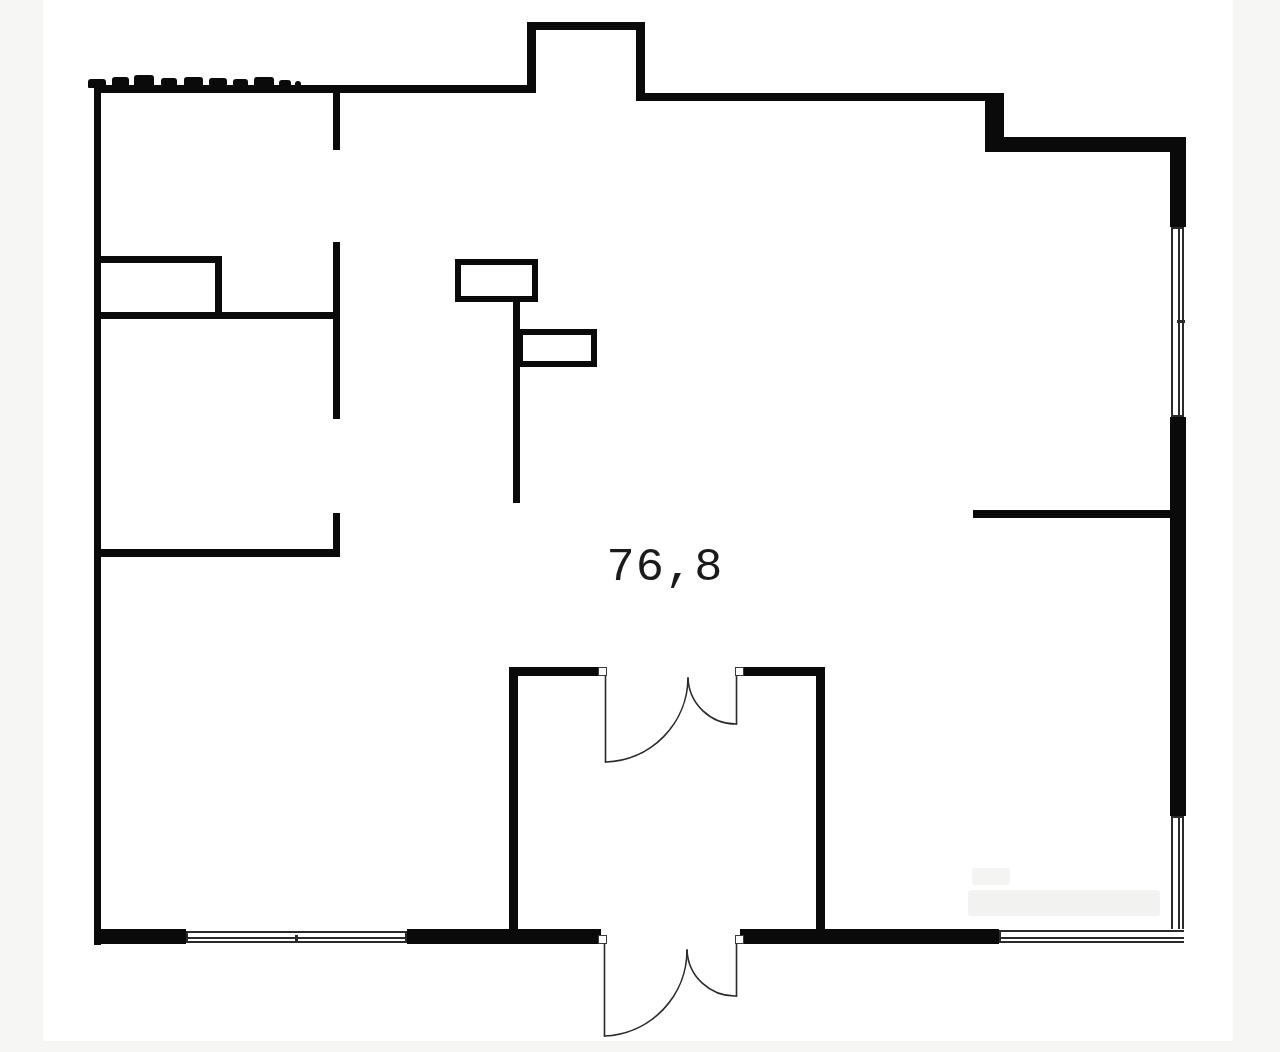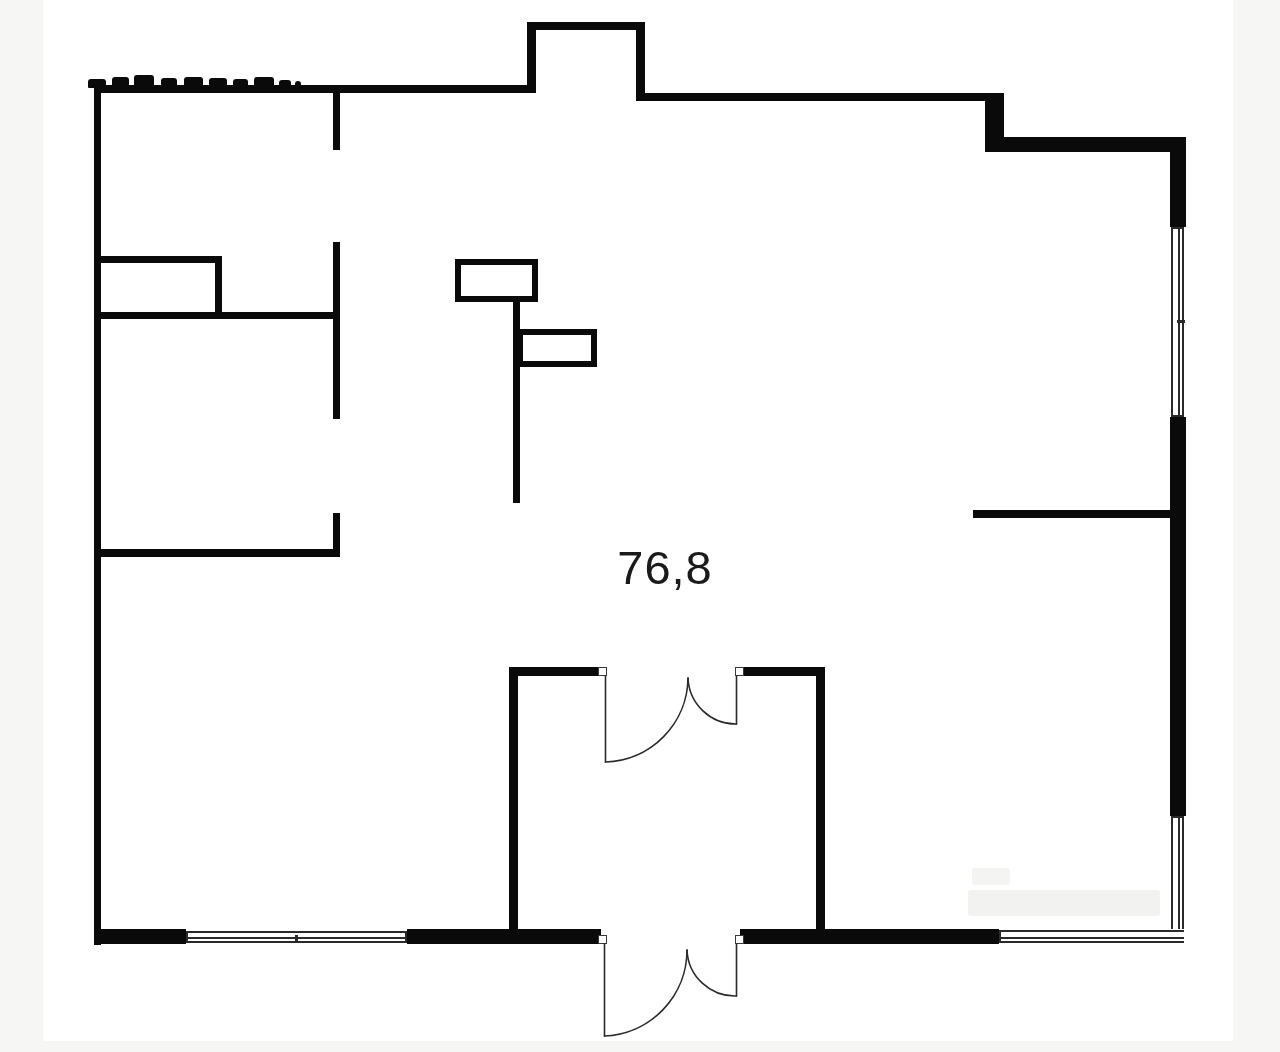--- a/index.html
+++ b/index.html
@@ -1,19 +1,19 @@
 <!DOCTYPE html>
 <html style="--wall: #0a0a0a; --background: #ffffff; --page_margin: #f6f6f4; --line: #2a2a2a;"><head>
 <meta charset="utf-8">
 <style>
   html,body{margin:0;padding:0;background:#fff;}
   .screen{
     position:relative;width:1280px;height:1052px;overflow:hidden;
     background:var(--background,#ffffff);
-    font-family:Liberation Sans, sans-serif;
+    font-family:Liberation Mono, monospace;
   }
   .margin{position:absolute;background:var(--page_margin,#f6f6f4);}
   .w{position:absolute;background:var(--wall,#0a0a0a);}
   .box{position:absolute;border:6px solid var(--wall,#0a0a0a);background:#fff;box-sizing:border-box;}
   .win{position:absolute;background:#fff;}
   .win i{position:absolute;background:var(--line,#2a2a2a);}
   .jamb{position:absolute;width:9px;height:9px;background:#fff;border:1.5px solid #3a3a3a;box-sizing:border-box;}
   .arcs{position:absolute;left:0;top:0;pointer-events:none;}
   .area-label{
     position:absolute;left:565px;top:540px;width:200px;height:56px;

